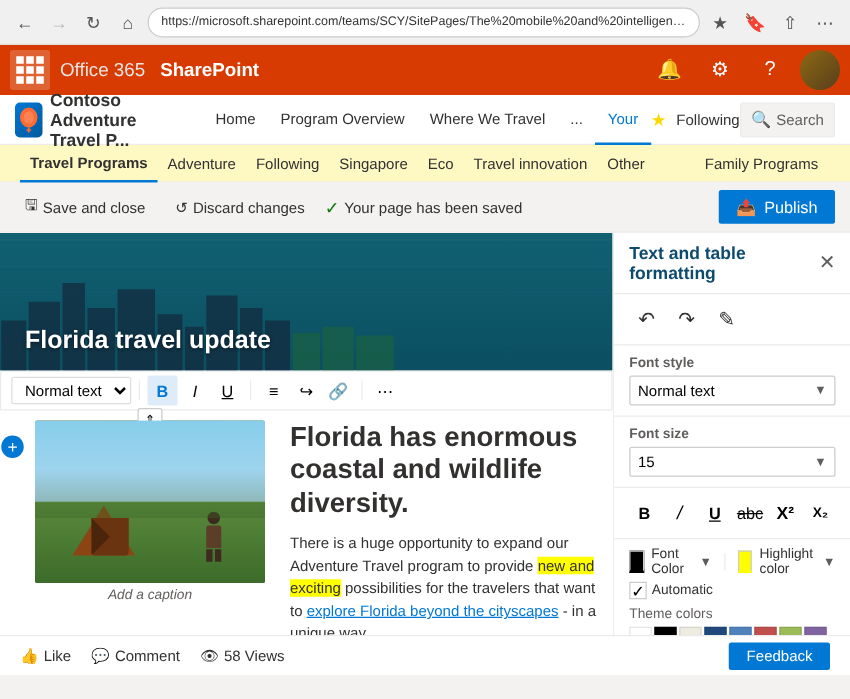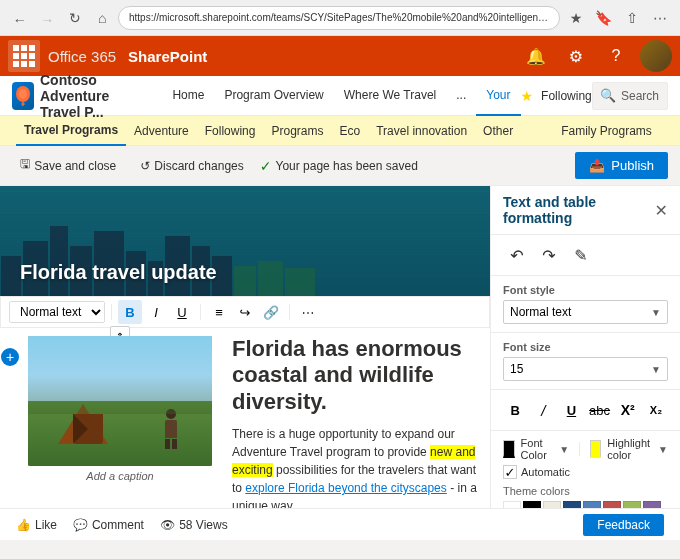--- a/index.html
+++ b/index.html
@@ -482,21 +482,21 @@
   <div class="sp-search">
     <span>🔍</span>
     <span style="font-size:12px;color:#605e5c;">Search</span>
   </div>
 </div>
 
 <div style="background:#fef9c3;height:30px;display:flex;align-items:center;padding:0 16px;gap:0;border-bottom:1px solid #edebe9;">
   <span style="font-size:12px;color:#323130;padding:0 8px;height:30px;display:flex;align-items:center;font-weight:600;border-bottom:2px solid #0078d4;cursor:pointer;">Travel Programs</span>
   <span style="font-size:12px;color:#323130;padding:0 8px;height:30px;display:flex;align-items:center;cursor:pointer;">Adventure</span>
   <span style="font-size:12px;color:#323130;padding:0 8px;height:30px;display:flex;align-items:center;cursor:pointer;">Following</span>
-  <span style="font-size:12px;color:#323130;padding:0 8px;height:30px;display:flex;align-items:center;cursor:pointer;">Programs</span>
+  <span style="font-size:12px;color:#323130;padding:0 8px;height:30px;display:flex;align-items:center;cursor:pointer;">Singapore</span>
   <span style="font-size:12px;color:#323130;padding:0 8px;height:30px;display:flex;align-items:center;cursor:pointer;">Eco</span>
   <span style="font-size:12px;color:#323130;padding:0 8px;height:30px;display:flex;align-items:center;cursor:pointer;">Travel innovation</span>
   <span style="font-size:12px;color:#323130;padding:0 8px;height:30px;display:flex;align-items:center;cursor:pointer;">Other</span>
   <span style="font-size:12px;color:#323130;padding:0 8px;height:30px;display:flex;align-items:center;cursor:pointer;margin-left:32px;">Family Programs</span>
 </div>
 
 <div class="edit-toolbar">
   <button class="edit-btn">
     <span>🖫</span>
     <span>Save and close</span>

